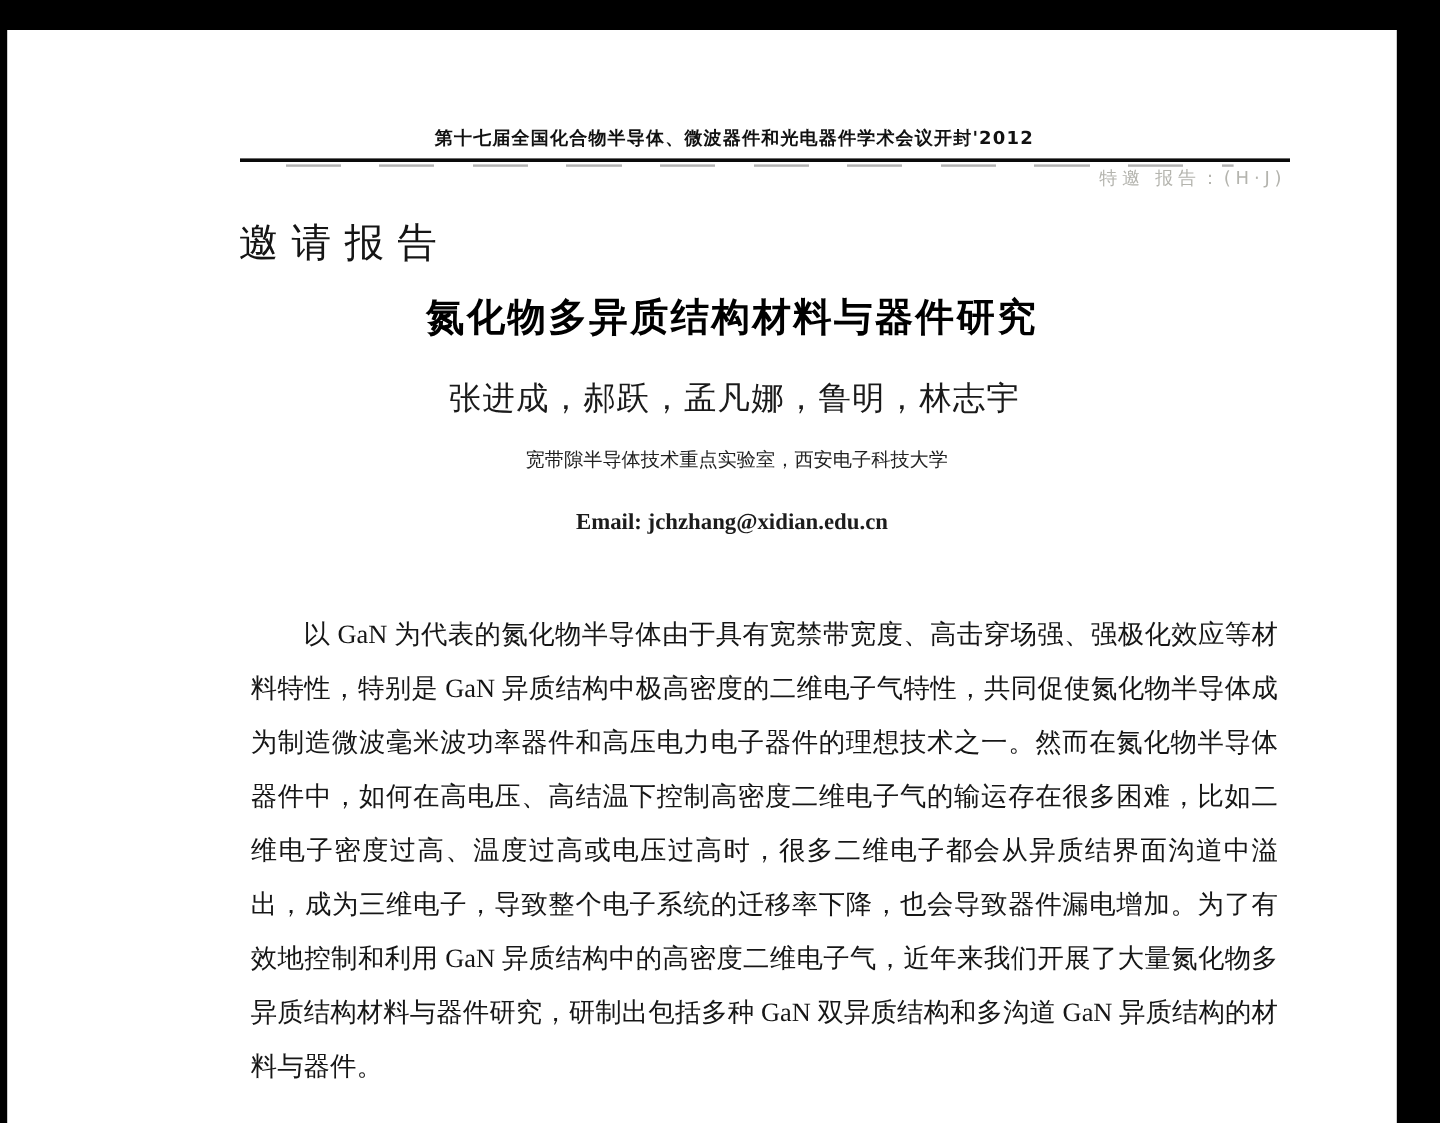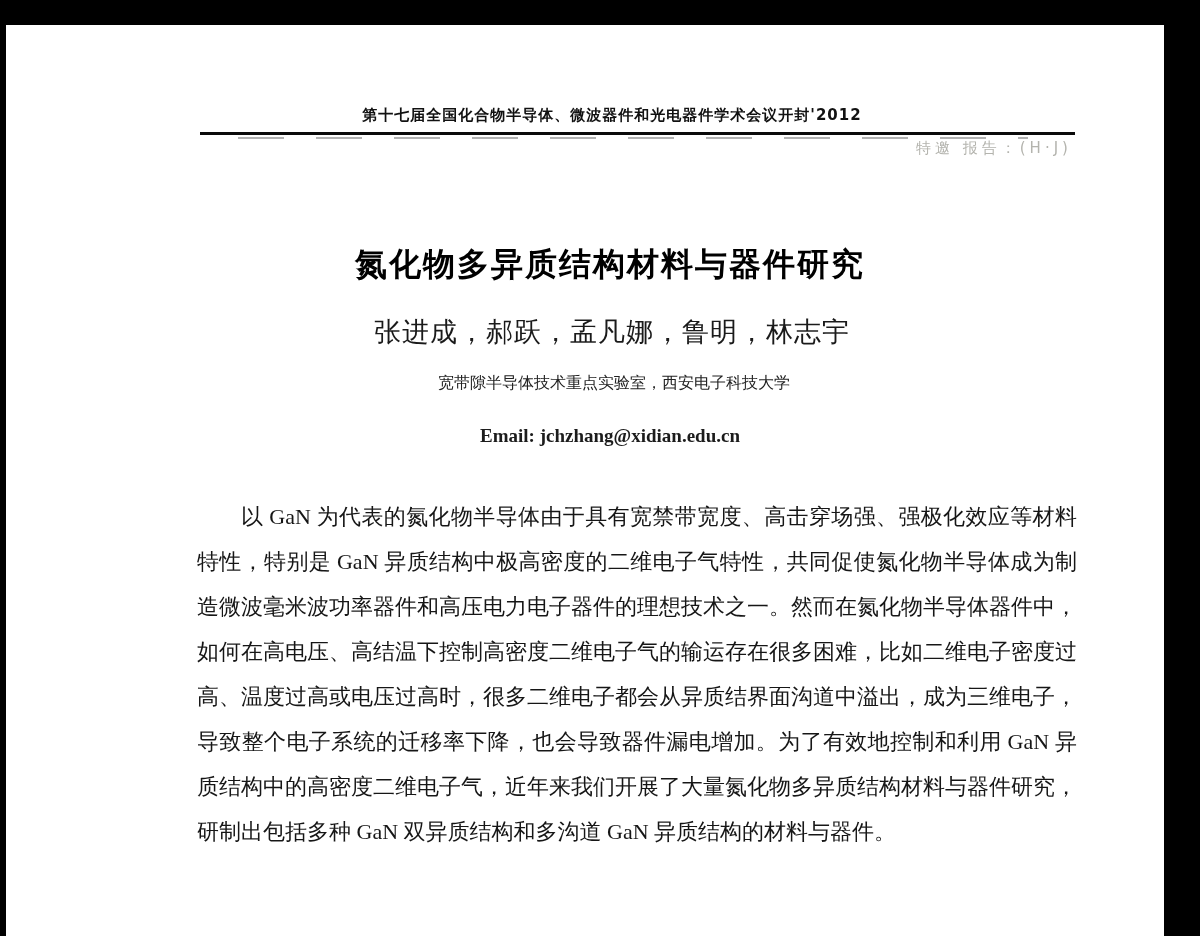--- a/index.html
+++ b/index.html
@@ -66,21 +66,21 @@
     position: absolute; top: 425px; left: 0; right: 0;
     text-align: center; transform: translateX(10px);
     font-size: 19px; font-weight: 700; color: #1c1c1c;
     font-family: "Liberation Serif", serif;
   }
 
   .abstract {
     position: absolute; top: 494px; left: 197px; width: 880px;
   }
   .abstract p {
-    margin: 0;
+    margin: 12px;
     font-size: 22px; line-height: 45px;
     text-align: justify; text-justify: inter-ideograph;
     text-indent: 2em;
     color: #161616;
   }
   .abstract p + p { margin-top: 8px; }
 </style>
 </head>
 <body>
 
@@ -90,20 +90,21 @@
   <div class="scan-border-left"></div>
   <div class="scan-border-right"></div>
 
   <div class="running-head">第十七届全国化合物半导体、微波器件和光电器件学术会议开封'2012</div>
 
   <div class="header-rule"></div>
   <div class="header-rule-echo"></div>
 
   <div class="faint-note">特邀 报告：(H·J)</div>
 
+  <div class="section-label">邀请报告</div>
 
   <h1 class="paper-title">氮化物多异质结构材料与器件研究</h1>
 
   <div class="authors-line">张进成，郝跃，孟凡娜，鲁明，林志宇</div>
 
   <div class="affiliation-line">宽带隙半导体技术重点实验室，西安电子科技大学</div>
 
   <div class="email-line">Email: jchzhang@xidian.edu.cn</div>
 
   <div class="abstract">

